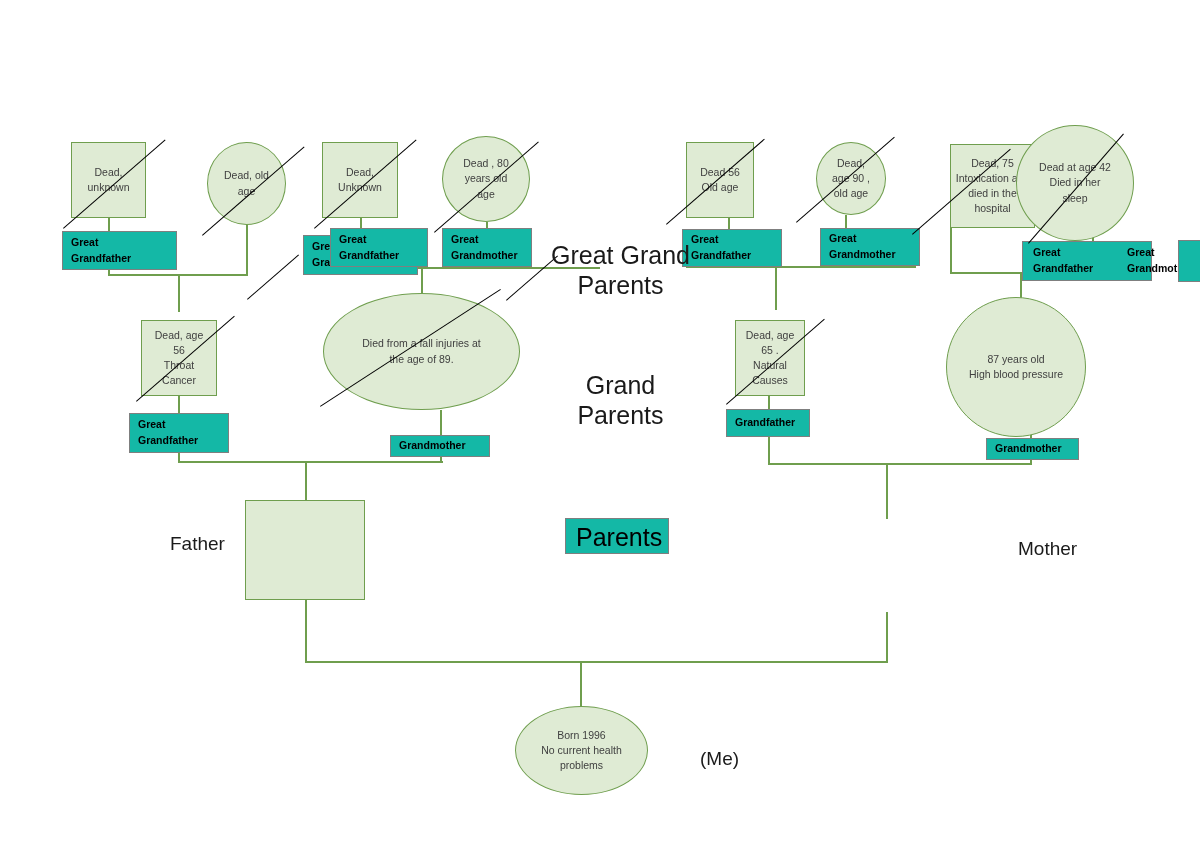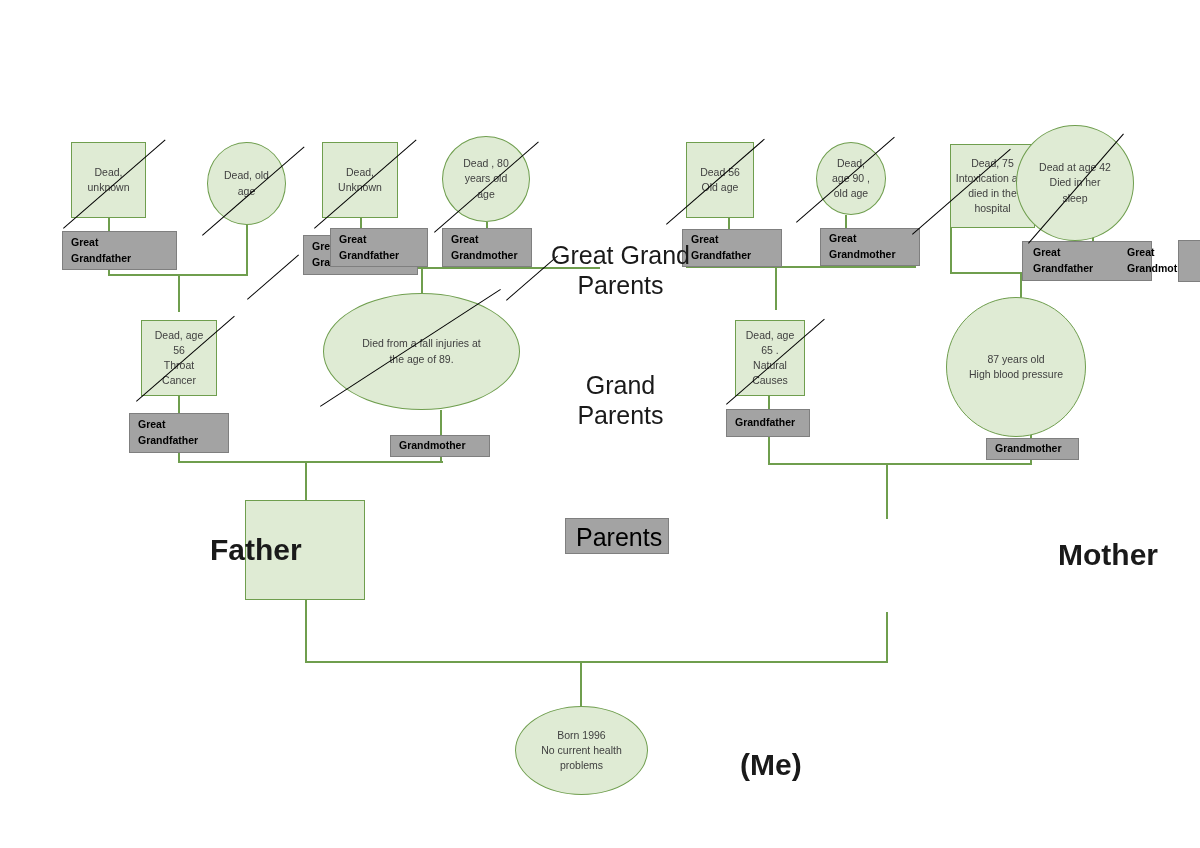--- a/index.html
+++ b/index.html
@@ -32,25 +32,24 @@
     position: absolute;
     font-size: 25px;
     line-height: 1.2;
     color: #1a1a1a;
     text-align: center;
     white-space: pre-line;
     font-weight: 400;
   }
   .side-label {
     position: absolute;
-    font-size: 30px;
+    font-size: 19px;
     color: #1a1a1a;
-    font-weight: 700;
+    font-weight: 400;
     white-space: nowrap;
-    margin-left: 40px;
   }
   
   .node {
     position: absolute;
     box-sizing: border-box;
     background: #dfebd4;
     border: 1.5px solid #6f9e4e;
     display: flex;
     align-items: center;
     justify-content: center;
@@ -64,21 +63,21 @@
   .node.square { border-radius: 0; }
   .node.circle { border-radius: 50%; }
   .node.inner {
     background: transparent;
     border: 1.5px solid #6f9e4e;
   }
   
   .labelbox {
     position: absolute;
     box-sizing: border-box;
-    background: #a3a3a3;
+    background: #14b8a6;
     border: 1px solid #7f7f7f;
     display: flex;
     align-items: center;
     color: #000000;
     font-size: 10.5px;
     font-weight: bold;
     line-height: 1.5;
     white-space: pre-line;
     padding-left: 8px;
   }

